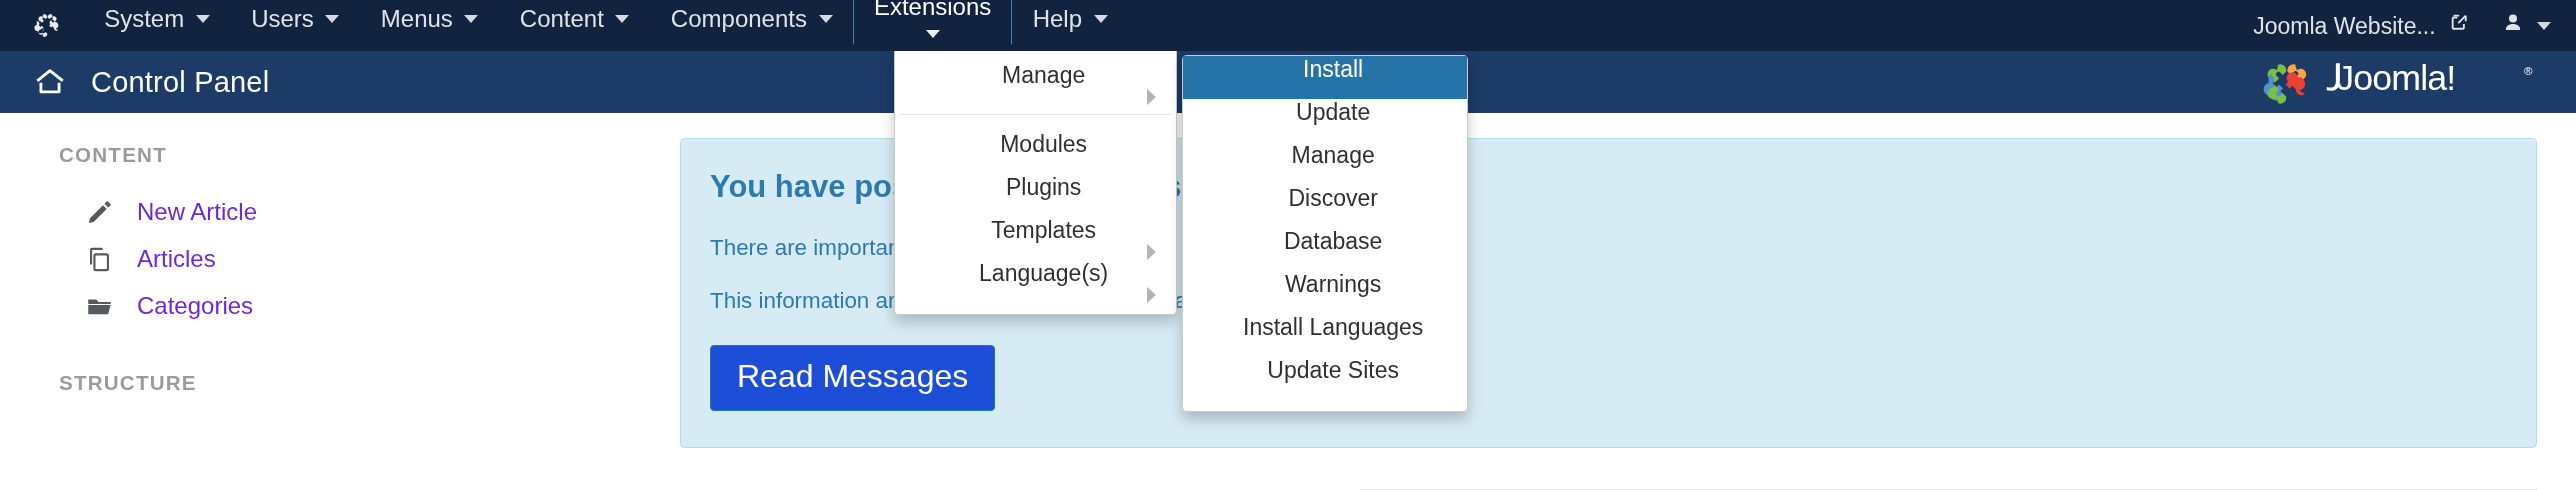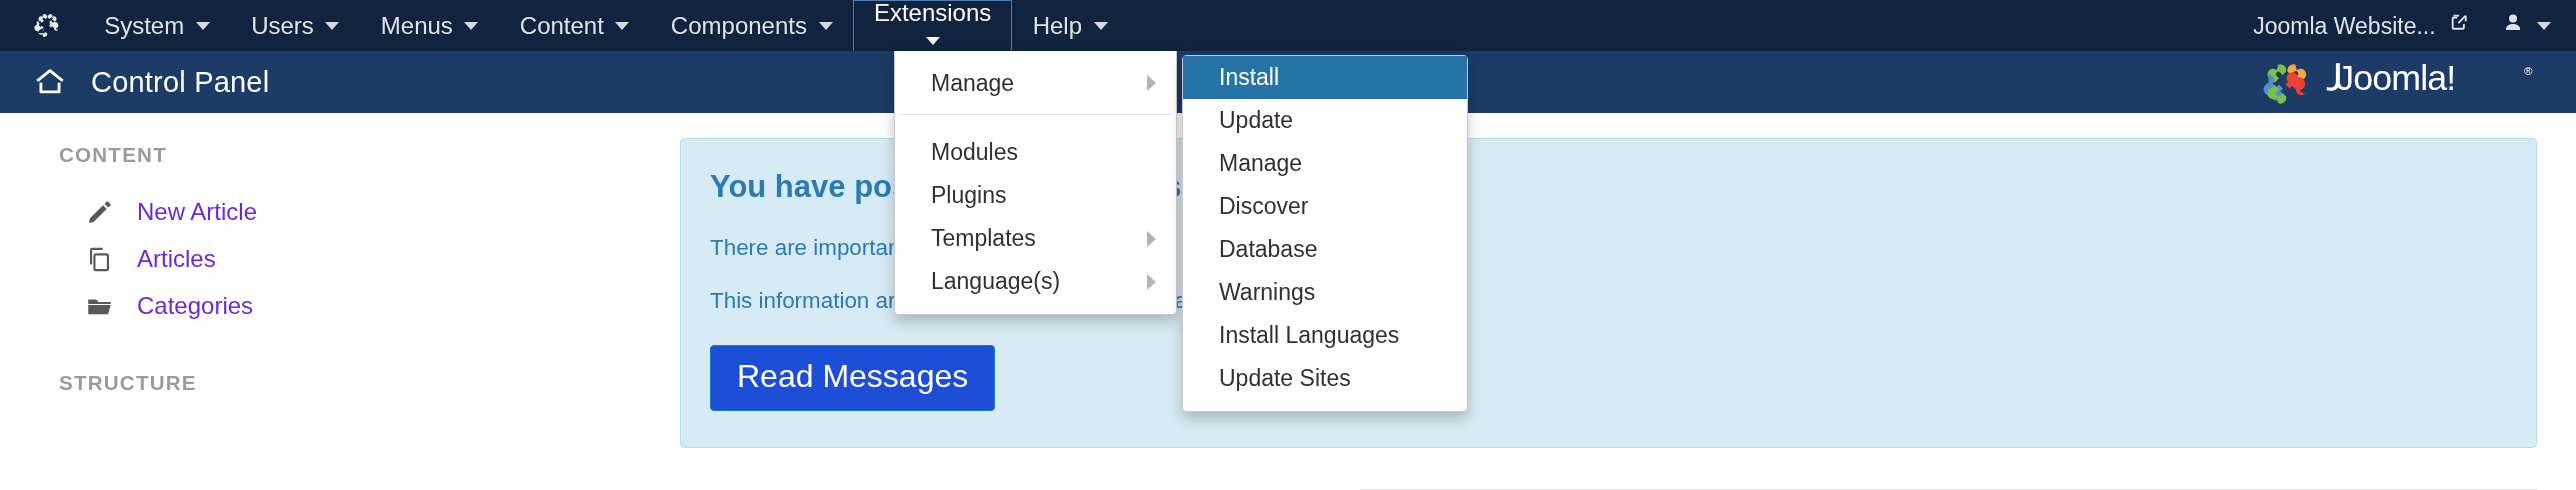--- a/index.html
+++ b/index.html
@@ -24,21 +24,21 @@
   .joomla-mark{
     width:30px;height:30px;
     display:flex;align-items:center;justify-content:center;
     color:#e8eaee;
     flex:0 0 auto;
     margin-right:21.5px;
   }
   .joomla-mark svg{display:block;}
   .menu{
     display:flex;
-    align-items:center;
+    align-items:flex-end;
     height:38px;
     flex:0 0 auto;
   }
   .menu-item{
     display:flex;align-items:center;
     gap:11.6px;
     padding:0 19.7px;
     height:51px;
     color:#dfe3e8;
     font-size:24px;
@@ -220,20 +220,21 @@
   }
   .dd-item{
     display:flex;
     align-items:center;
     height:43px;
     padding:0 19.7px 0 36px;
     color:#303030;
     font-size:23px;
     white-space:nowrap;
     cursor:pointer;
+    flex-direction:column;
   }
   .dd-item.active{
     background:#2573a7;
     color:#ffffff;
   }
   .dd-item .arrow{
     margin-left:auto;
     width:0;height:0;
     border-top:8px solid transparent;
     border-bottom:8px solid transparent;

